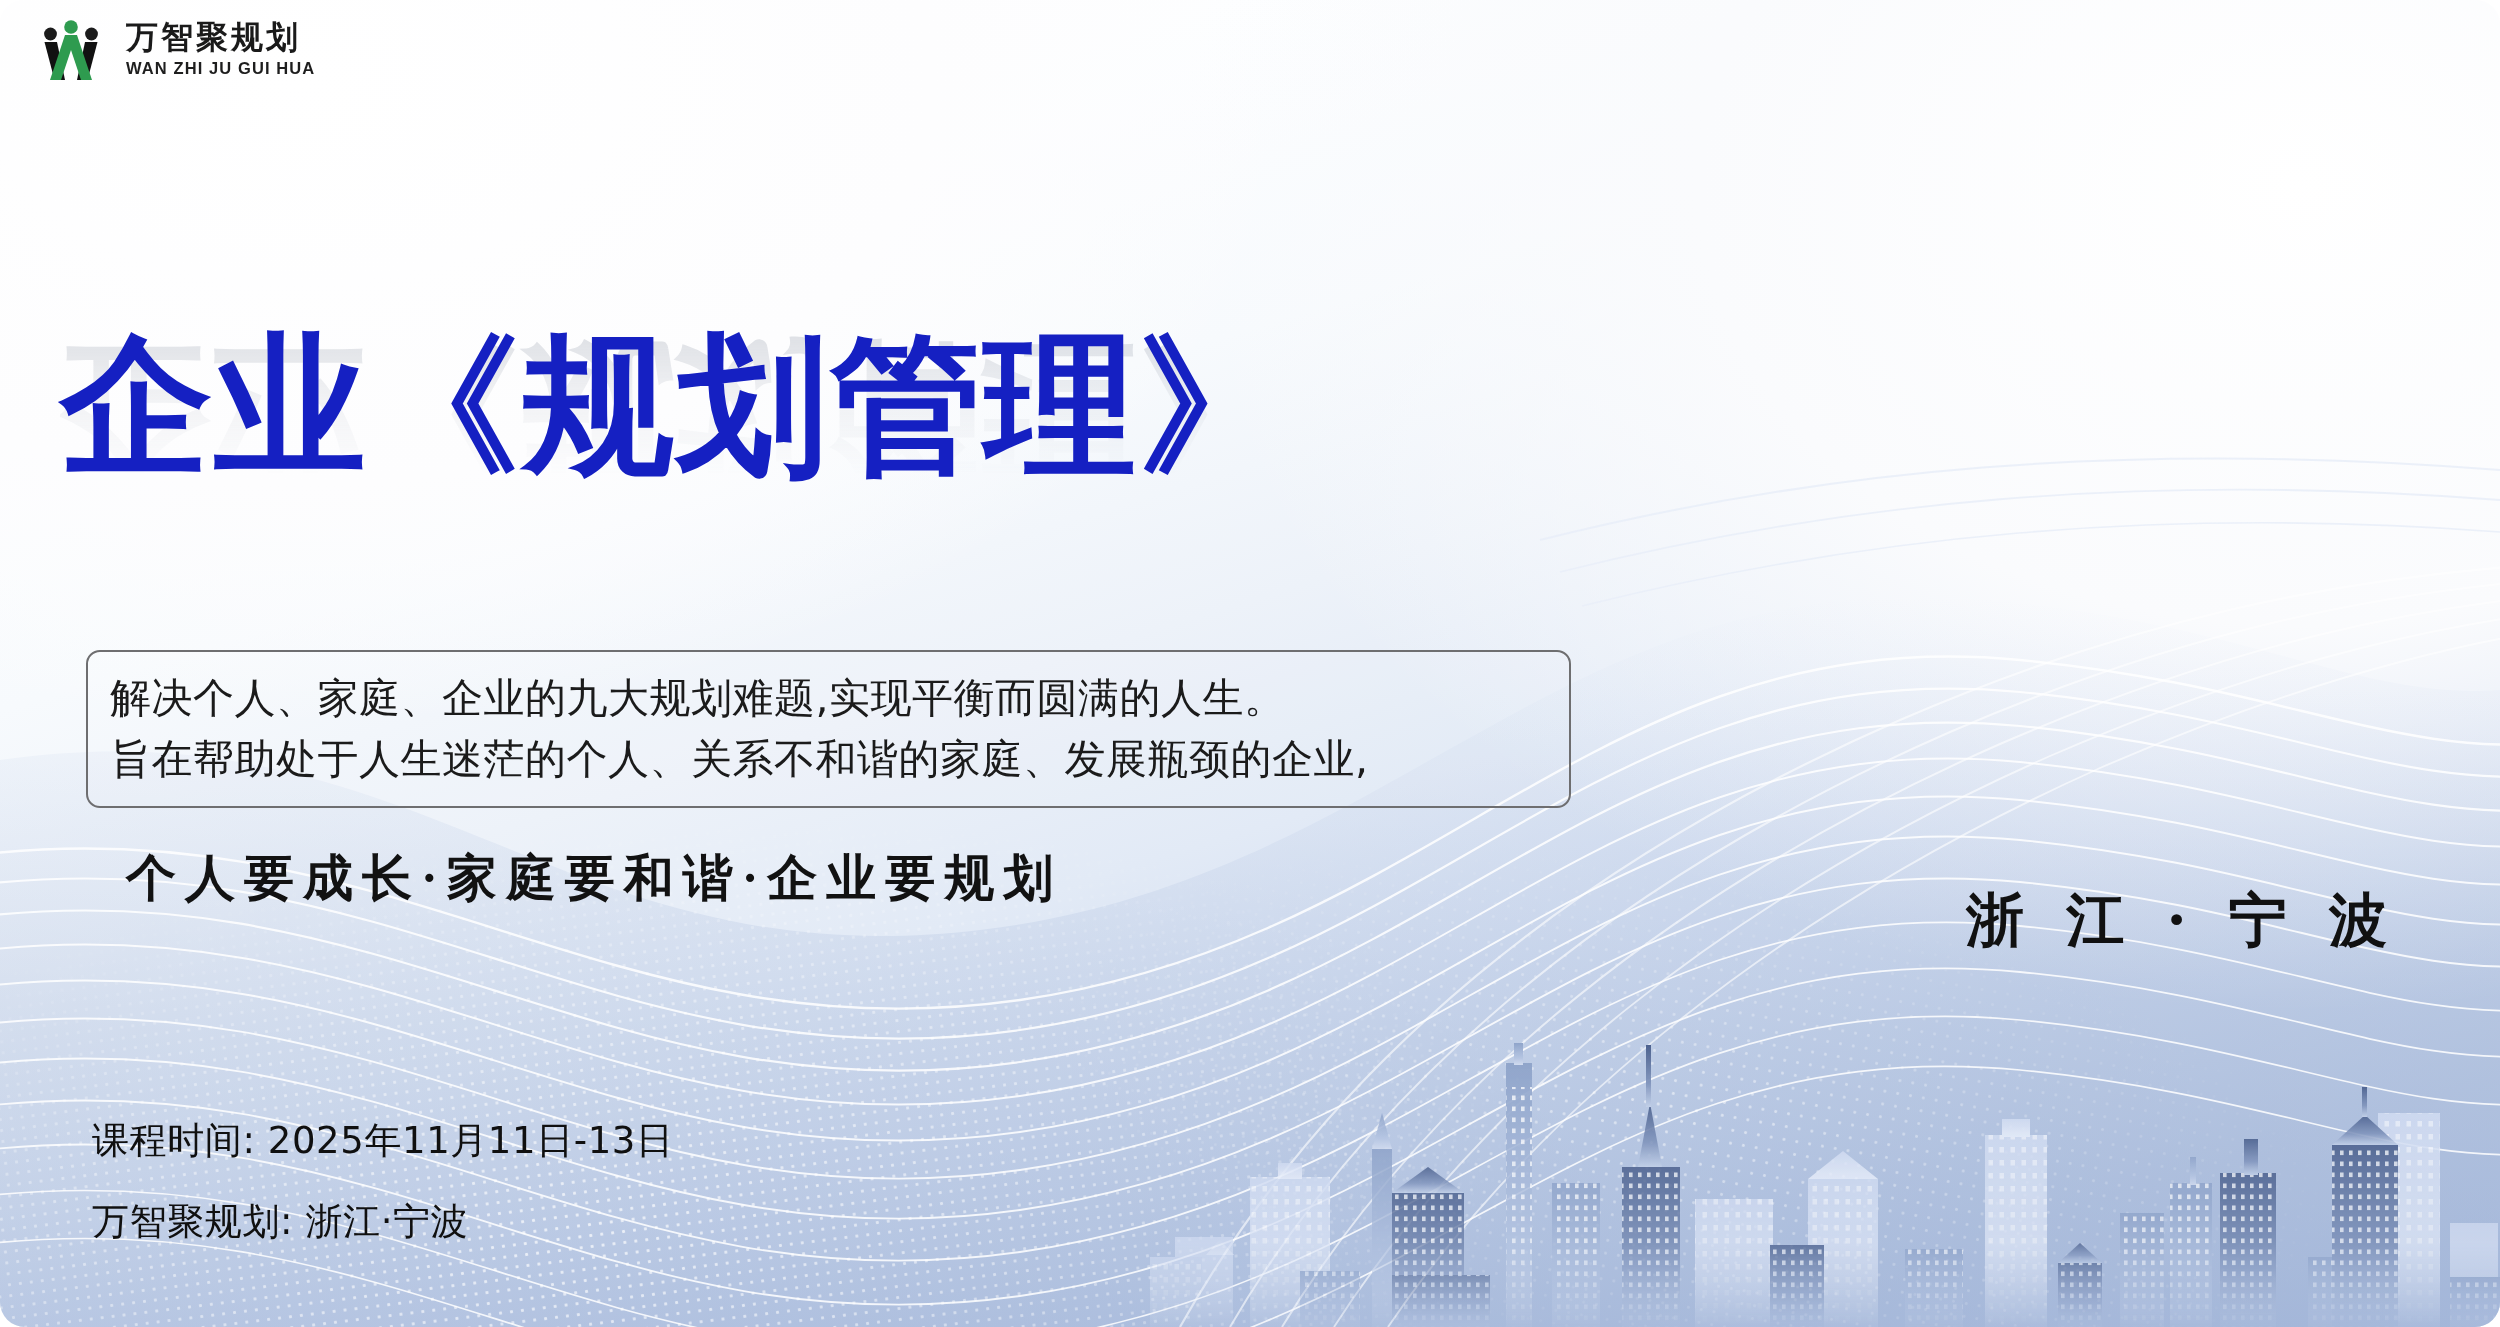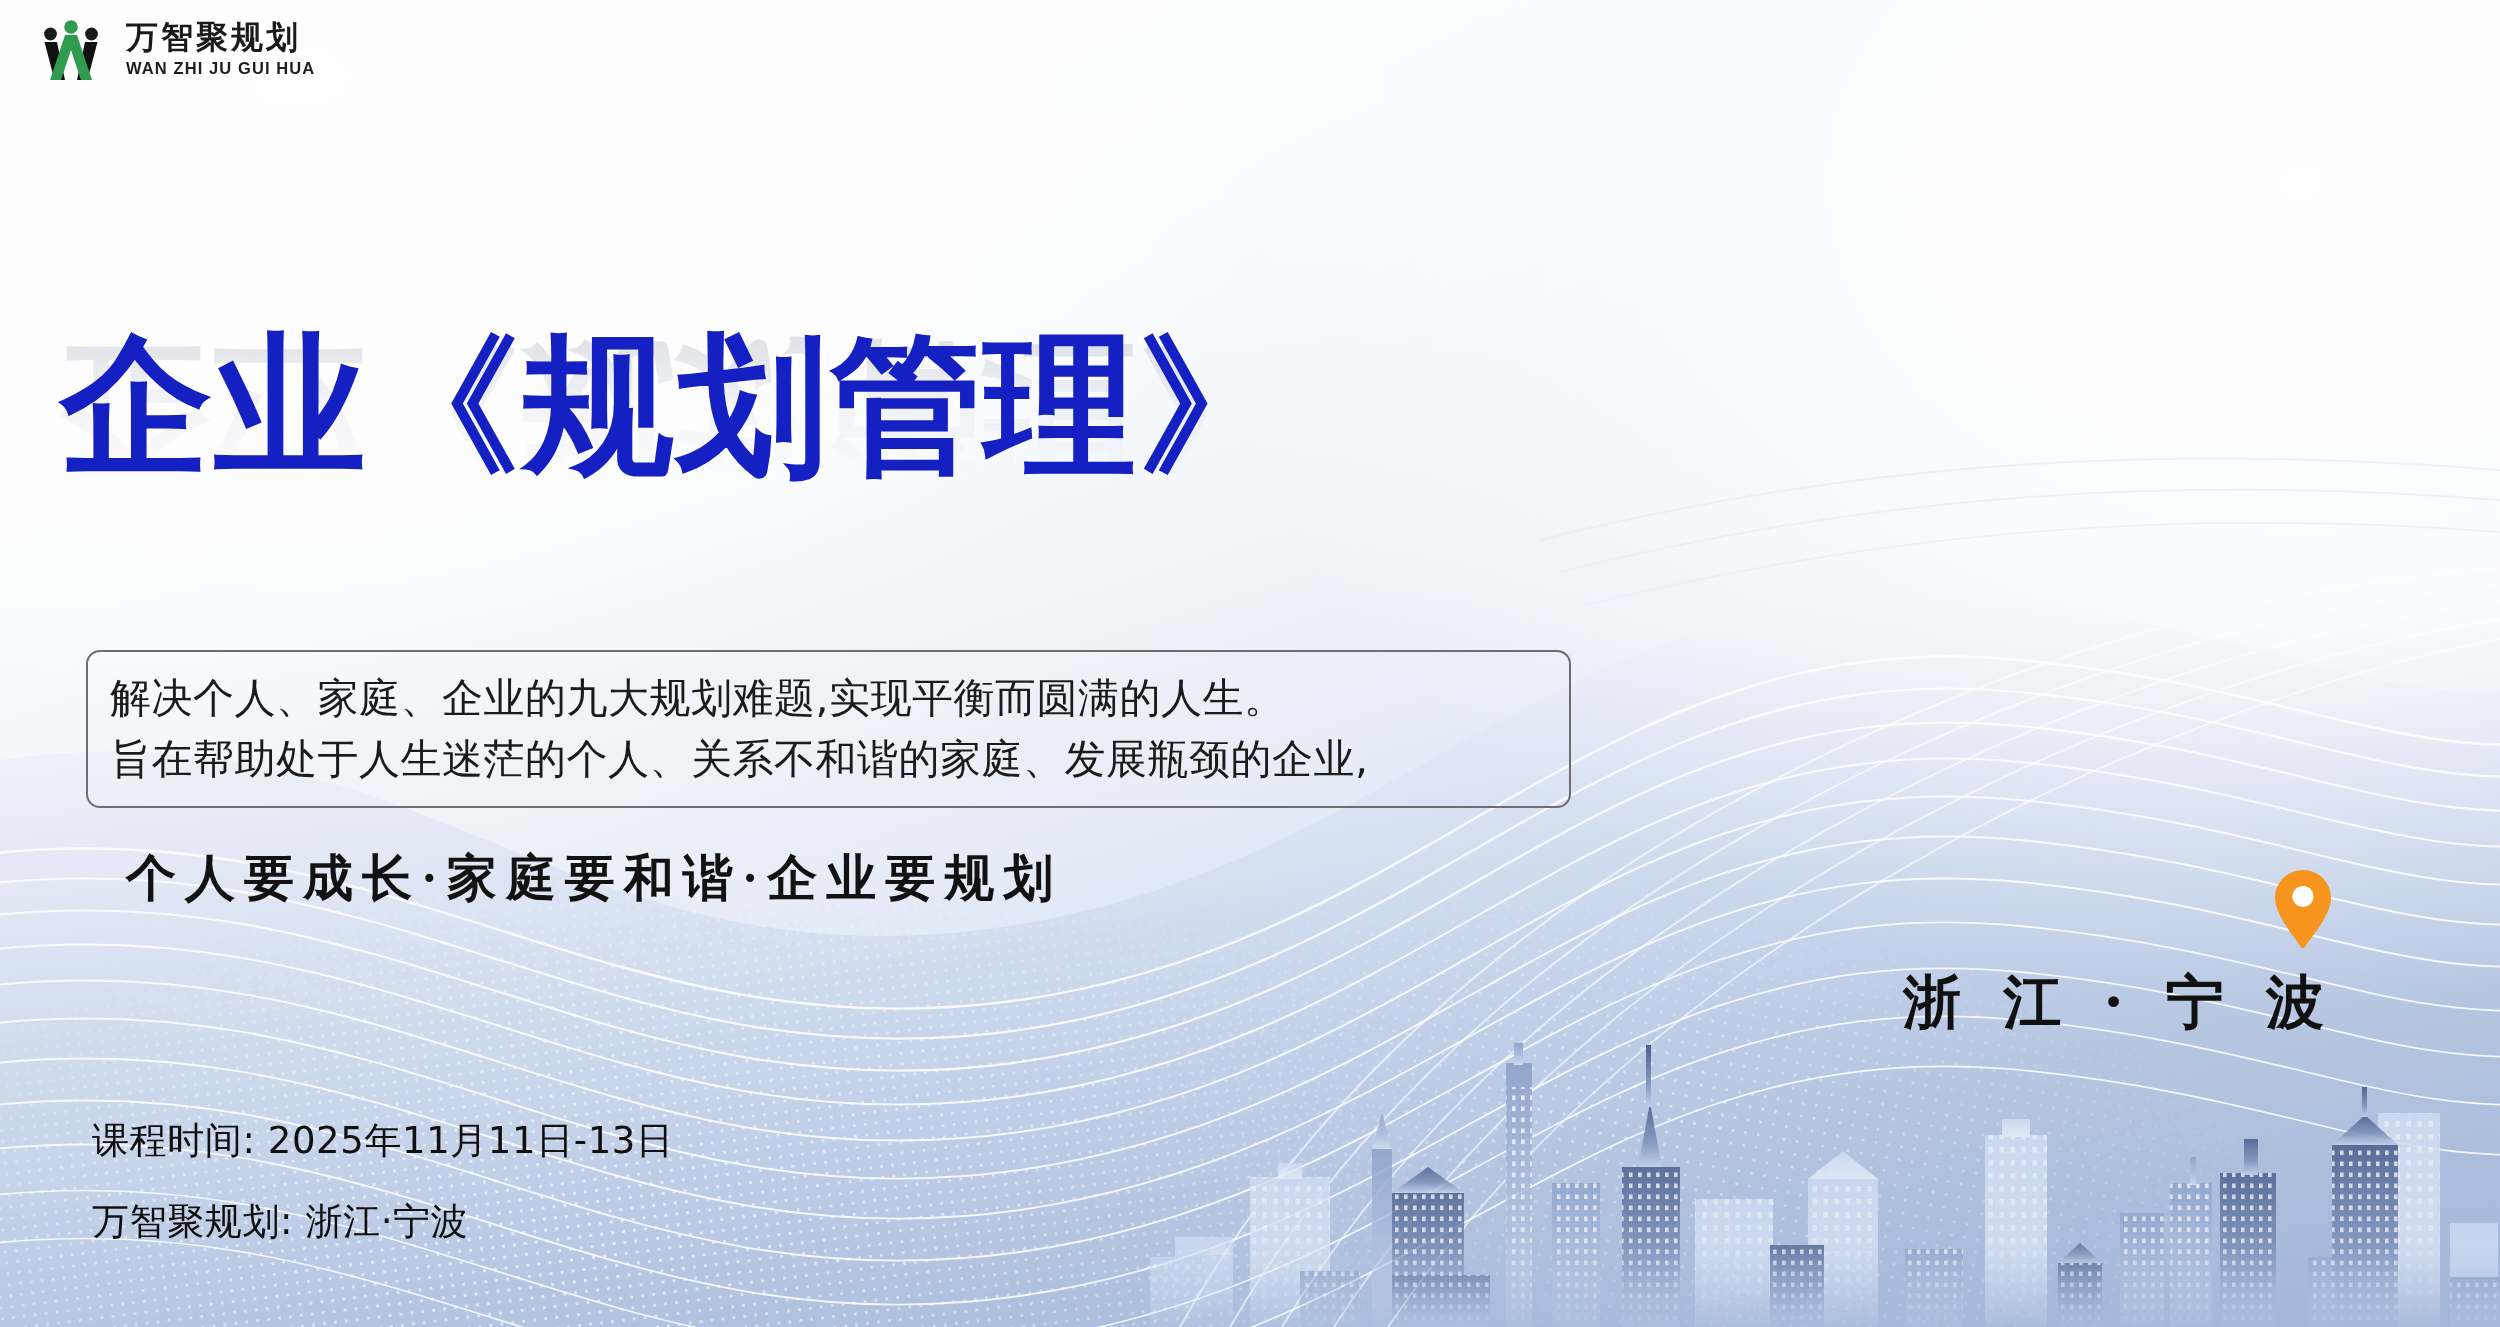--- a/index.html
+++ b/index.html
@@ -8,20 +8,21 @@
 
   #poster{
     position:relative; width:2500px; height:1327px;
     background:
       radial-gradient(ellipse 1400px 900px at 12% 6%, #ffffff 0%, #fdfdfe 45%, rgba(255,255,255,0) 72%),
       radial-gradient(ellipse 1500px 1100px at 92% 14%, #ffffff 0%, #fafbfd 40%, rgba(250,251,253,0) 75%),
       linear-gradient(163deg,
         #ffffff 0%, #fdfeff 18%, #f7fafd 34%, #edf2f9 47%,
         #e2eaf6 58%, #d2ddf0 68%, #c2d0e8 78%, #b4c4e0 88%, #aabcdc 100%);
     overflow:hidden;
+    border-radius:25px;
   }
 
   
   .bg-layer{ position:absolute; inset:0; pointer-events:none; }
 
   .wave-svg{ position:absolute; left:0; top:0; width:2500px; height:1327px; }
 
   
   .dot-field{
     position:absolute; left:-120px; top:760px; width:1900px; height:720px;
@@ -93,21 +94,21 @@
   .slogan{
     position:absolute; left:126px; top:845px;
     font-family:Liberation Serif, serif;
     font-size:50px; font-weight:700; color:#121212;
     letter-spacing:9px; white-space:nowrap;
   }
 
   
   .loc-block{
     position:absolute; left:1955px; top:868px; width:380px;
-    display:flex; flex-direction:column; align-items:flex-end;
+    display:flex; align-items:center;
   }
   .pin{ width:64px; height:82px; display:block; }
   .loc-city{
     margin-top:14px;
     font-family:"DejaVu Serif","Liberation Serif",serif;
     font-size:58px; font-weight:700; color:#111; letter-spacing:11px;
     white-space:nowrap; padding-left:11px;
   }
 
   

